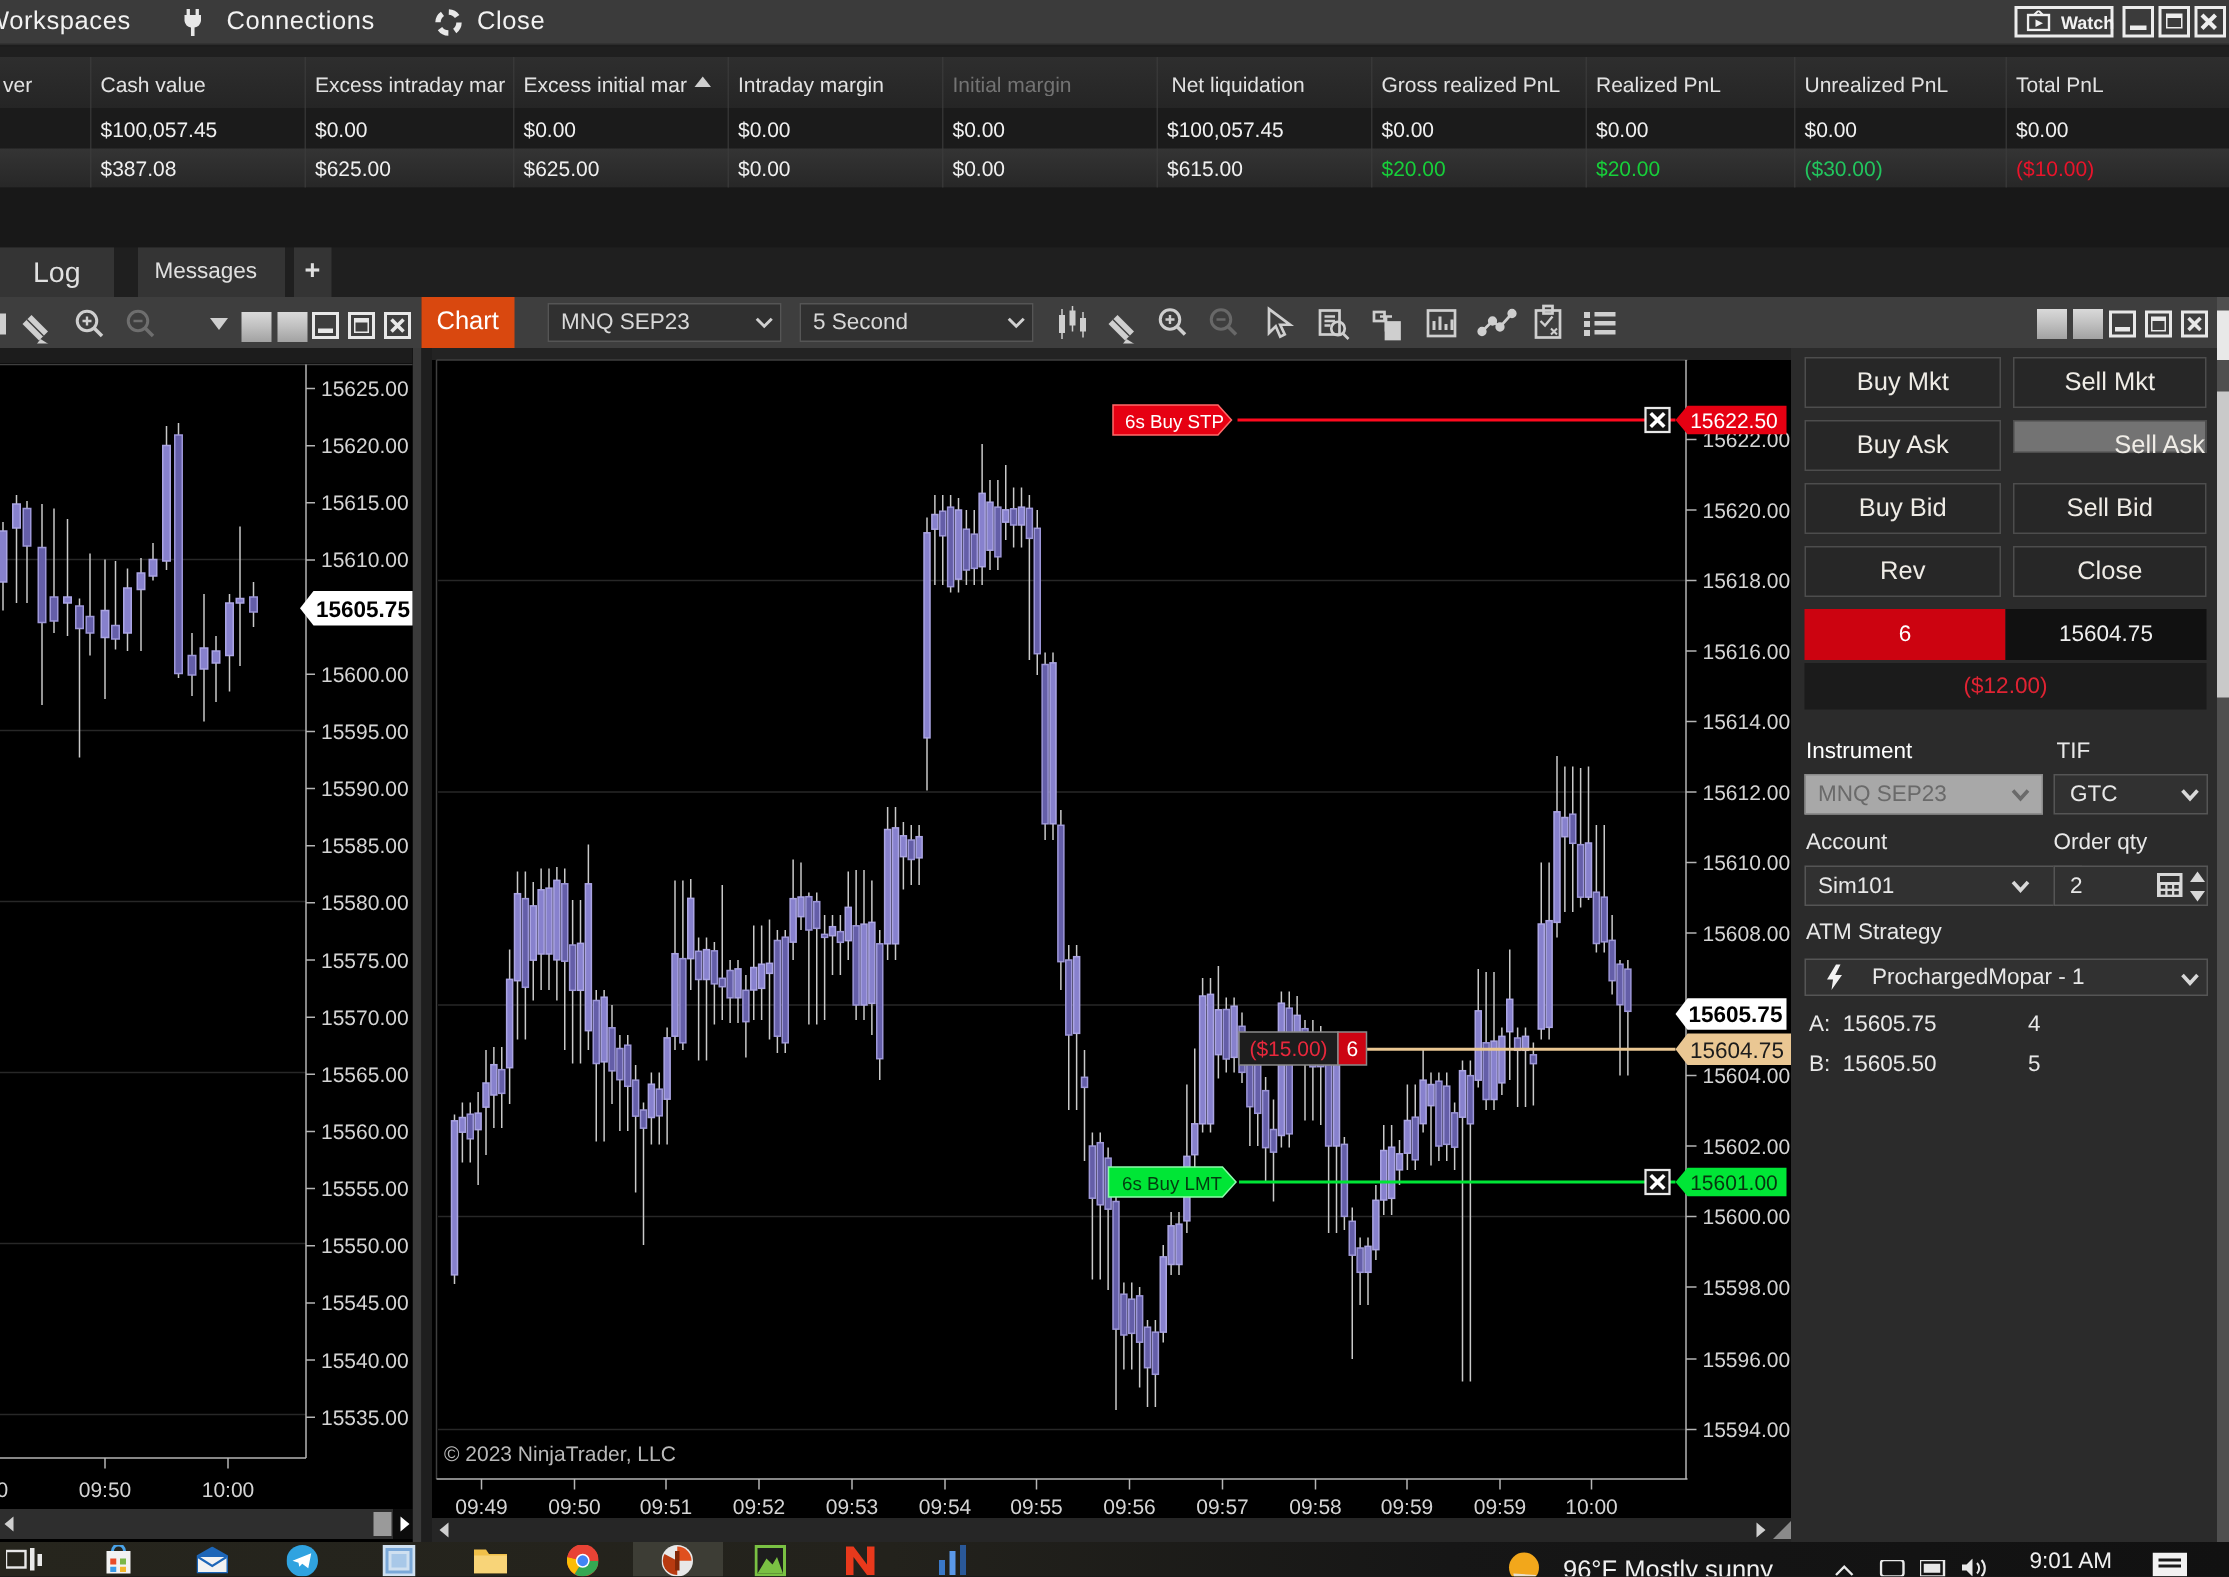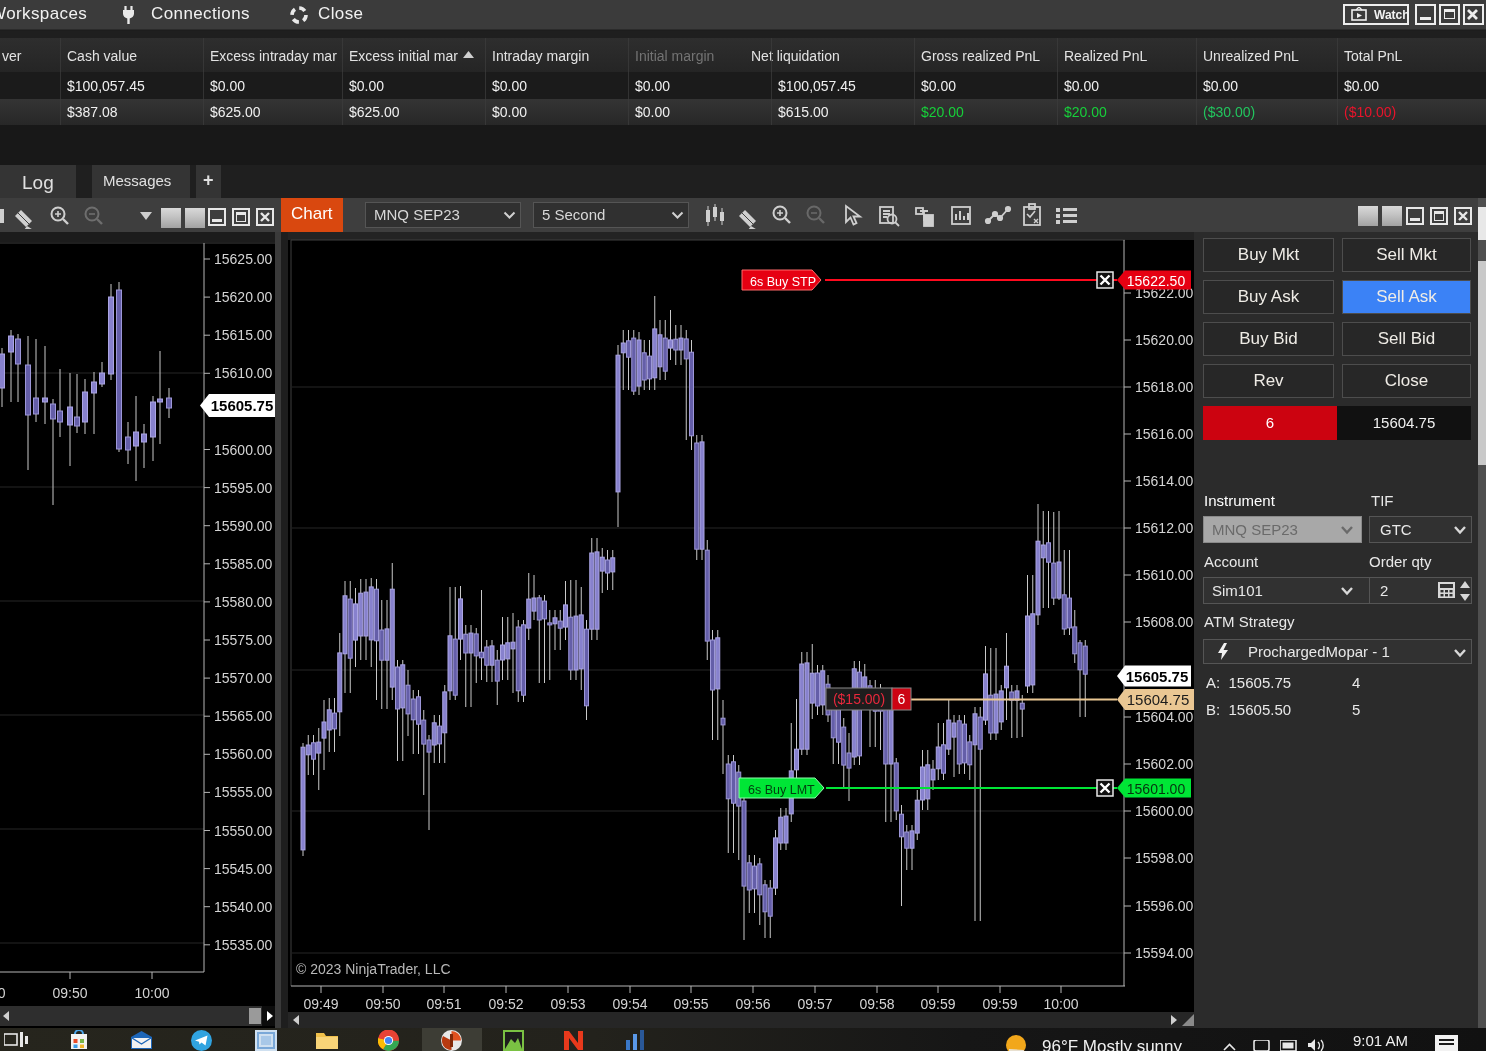--- a/index.html
+++ b/index.html
@@ -40,21 +40,21 @@
 <div class="abs" style="left:0;top:38px;width:1486px;height:34px;background:linear-gradient(#2e2e2e,#252525)"></div>
 <div class="abs" style="left:0;top:72px;width:1486px;height:27px;background:#1b1b1b"></div>
 <div class="abs" style="left:0;top:99px;width:1486px;height:26px;background:linear-gradient(#343434,#272727)"></div>
 <div class="abs" style="left:0;top:125px;width:1486px;height:40px;background:#181818"></div>
 <div class="txt" style="left:2px;top:48px;width:52px;overflow:hidden;font-size:14px;color:#e2e2e2">ver</div>
 <div class="txt" style="left:67px;top:48px;width:135px;overflow:hidden;font-size:14px;color:#e2e2e2">Cash value</div>
 <div class="txt" style="left:210px;top:48px;width:131px;overflow:hidden;font-size:14px;color:#e2e2e2">Excess intraday mar</div>
 <div class="txt" style="left:349px;top:48px;width:135px;overflow:hidden;font-size:14px;color:#e2e2e2">Excess initial mar</div>
 <div class="txt" style="left:492px;top:48px;width:135px;overflow:hidden;font-size:14px;color:#e2e2e2">Intraday margin</div>
 <div class="txt" style="left:635px;top:48px;width:135px;overflow:hidden;font-size:14px;color:#737373">Initial margin</div>
-<div class="txt" style="left:751px;top:48px;width:135px;overflow:hidden;font-size:14px;color:#e2e2e2">Net liquidation</div>
+<div class="txt" style="left:781px;top:48px;width:135px;overflow:hidden;font-size:14px;color:#e2e2e2">Net liquidation</div>
 <div class="txt" style="left:921px;top:48px;width:135px;overflow:hidden;font-size:14px;color:#e2e2e2">Gross realized PnL</div>
 <div class="txt" style="left:1064px;top:48px;width:131px;overflow:hidden;font-size:14px;color:#e2e2e2">Realized PnL</div>
 <div class="txt" style="left:1203px;top:48px;width:133px;overflow:hidden;font-size:14px;color:#e2e2e2">Unrealized PnL</div>
 <div class="txt" style="left:1344px;top:48px;width:141px;overflow:hidden;font-size:14px;color:#e2e2e2">Total PnL</div>
 <div class="abs" style="left:60px;top:38px;width:1px;height:87px;background:#3c3c3c;opacity:.75"></div>
 <div class="abs" style="left:203px;top:38px;width:1px;height:87px;background:#3c3c3c;opacity:.75"></div>
 <div class="abs" style="left:342px;top:38px;width:1px;height:87px;background:#3c3c3c;opacity:.75"></div>
 <div class="abs" style="left:485px;top:38px;width:1px;height:87px;background:#3c3c3c;opacity:.75"></div>
 <div class="abs" style="left:628px;top:38px;width:1px;height:87px;background:#3c3c3c;opacity:.75"></div>
 <div class="abs" style="left:771px;top:38px;width:1px;height:87px;background:#3c3c3c;opacity:.75"></div>
@@ -709,27 +709,28 @@
 <svg class="abs" style="left:1168px;top:1014px" width="12" height="12">
       <path d="M3 1 L9 6 L3 11 z" fill="#cfcfcf"></path>
     </svg>
 <svg class="abs" style="left:1181px;top:1013px" width="14" height="14">
       <path d="M13 1 L13 13 L1 13 z" fill="#8a8a8a"></path>
     </svg>
 <div class="abs" style="left:1194px;top:232px;width:284px;height:796px;background:#2b2b2b"></div>
 <div class="abs" style="left:1203px;top:238px;width:131px;height:34px;background:#272727;border:1px solid #4d4d4d;color:#efece6;font-size:17px;text-align:center;line-height:32px">Buy Mkt</div>
 <div class="abs" style="left:1342px;top:238px;width:129px;height:34px;background:#272727;border:1px solid #4d4d4d;color:#efece6;font-size:17px;text-align:center;line-height:32px">Sell Mkt</div>
 <div class="abs" style="left:1203px;top:280px;width:131px;height:34px;background:#272727;border:1px solid #4d4d4d;color:#efece6;font-size:17px;text-align:center;line-height:32px">Buy Ask</div>
-<div class="abs" style="left:1342px;top:280px;width:129px;height:34px;background:#3b82f6;border:1px solid #4d4d4d;color:#efece6;font-size:17px;text-align:center;line-height:32px">Sell Ask</div>
+<div class="abs" style="left:1342px;top:280px;width:129px;height:22px;background:#737373;border:1px solid #4d4d4d;color:#efece6;font-size:17px;text-align:right;line-height:32px">Sell Ask</div>
 <div class="abs" style="left:1203px;top:322px;width:131px;height:34px;background:#272727;border:1px solid #4d4d4d;color:#efece6;font-size:17px;text-align:center;line-height:32px">Buy Bid</div>
 <div class="abs" style="left:1342px;top:322px;width:129px;height:34px;background:#272727;border:1px solid #4d4d4d;color:#efece6;font-size:17px;text-align:center;line-height:32px">Sell Bid</div>
 <div class="abs" style="left:1203px;top:364px;width:131px;height:34px;background:#272727;border:1px solid #4d4d4d;color:#efece6;font-size:17px;text-align:center;line-height:32px">Rev</div>
 <div class="abs" style="left:1342px;top:364px;width:129px;height:34px;background:#272727;border:1px solid #4d4d4d;color:#efece6;font-size:17px;text-align:center;line-height:32px">Close</div>
 <div class="abs" style="left:1203px;top:406px;width:134px;height:34px;background:#cc0310;color:#fff;font-size:15px;text-align:center;line-height:34px">6</div>
 <div class="abs" style="left:1337px;top:406px;width:134px;height:34px;background:#111;color:#f0f0f0;font-size:15px;text-align:center;line-height:34px">15604.75</div>
+<div class="abs" style="left:1203px;top:442px;width:268px;height:31px;background:#1b1b1b;color:#e02333;font-size:15px;text-align:center;line-height:31px">($12.00)</div>
 <div class="txt" style="left:1204px;top:492px;font-size:15px;color:#ffffff">Instrument</div>
 <div class="txt" style="left:1371px;top:492px;font-size:15px;color:#e8e8e8">TIF</div>
 <div class="abs" style="left:1203px;top:516px;width:159px;height:27px;background:#a8a8a8;border:1px solid #8a8a8a;color:#6a6a6a;font-size:15px;line-height:25px;padding-left:8px">MNQ SEP23</div>
 <svg class="abs" style="left:1340px;top:525px" width="14" height="10">
       <path d="M2 2 l5 5.5 l5 -5.5" fill="none" stroke="#6a6a6a" stroke-width="2.4"></path>
     </svg>
 <div class="abs" style="left:1369px;top:516px;width:103px;height:27px;background:#313131;border:1px solid #555;color:#e8e8e8;font-size:15px;line-height:25px;padding-left:10px">GTC</div>
 <svg class="abs" style="left:1453px;top:525px" width="14" height="10">
       <path d="M2 2 l5 5.5 l5 -5.5" fill="none" stroke="#d8d8d8" stroke-width="2.4"></path>
     </svg>

